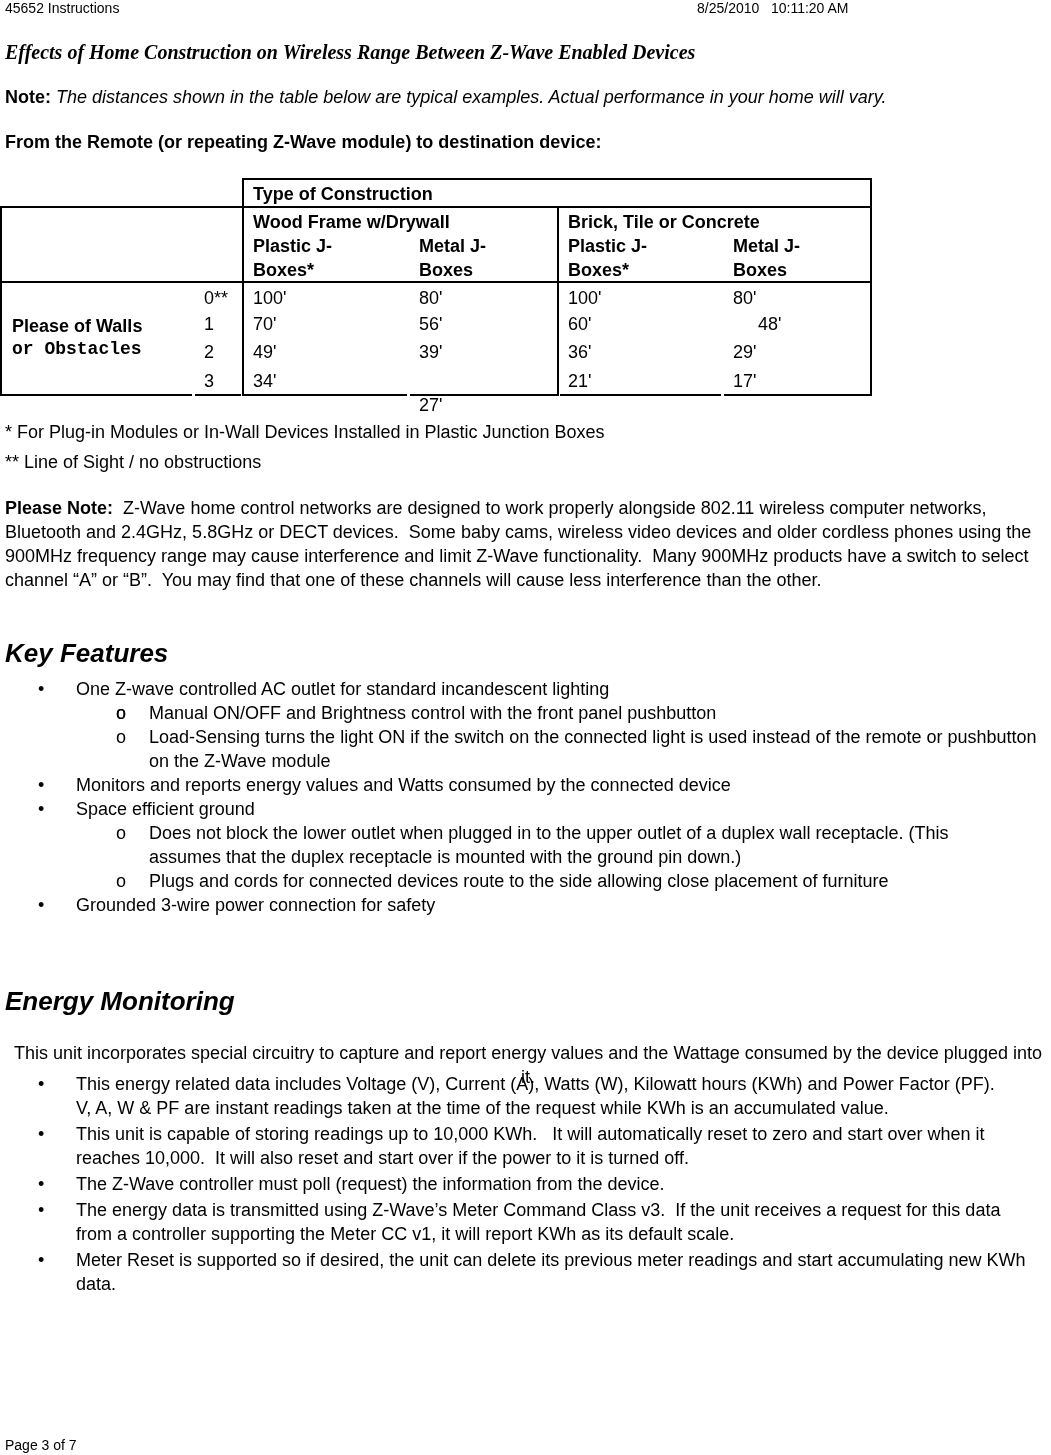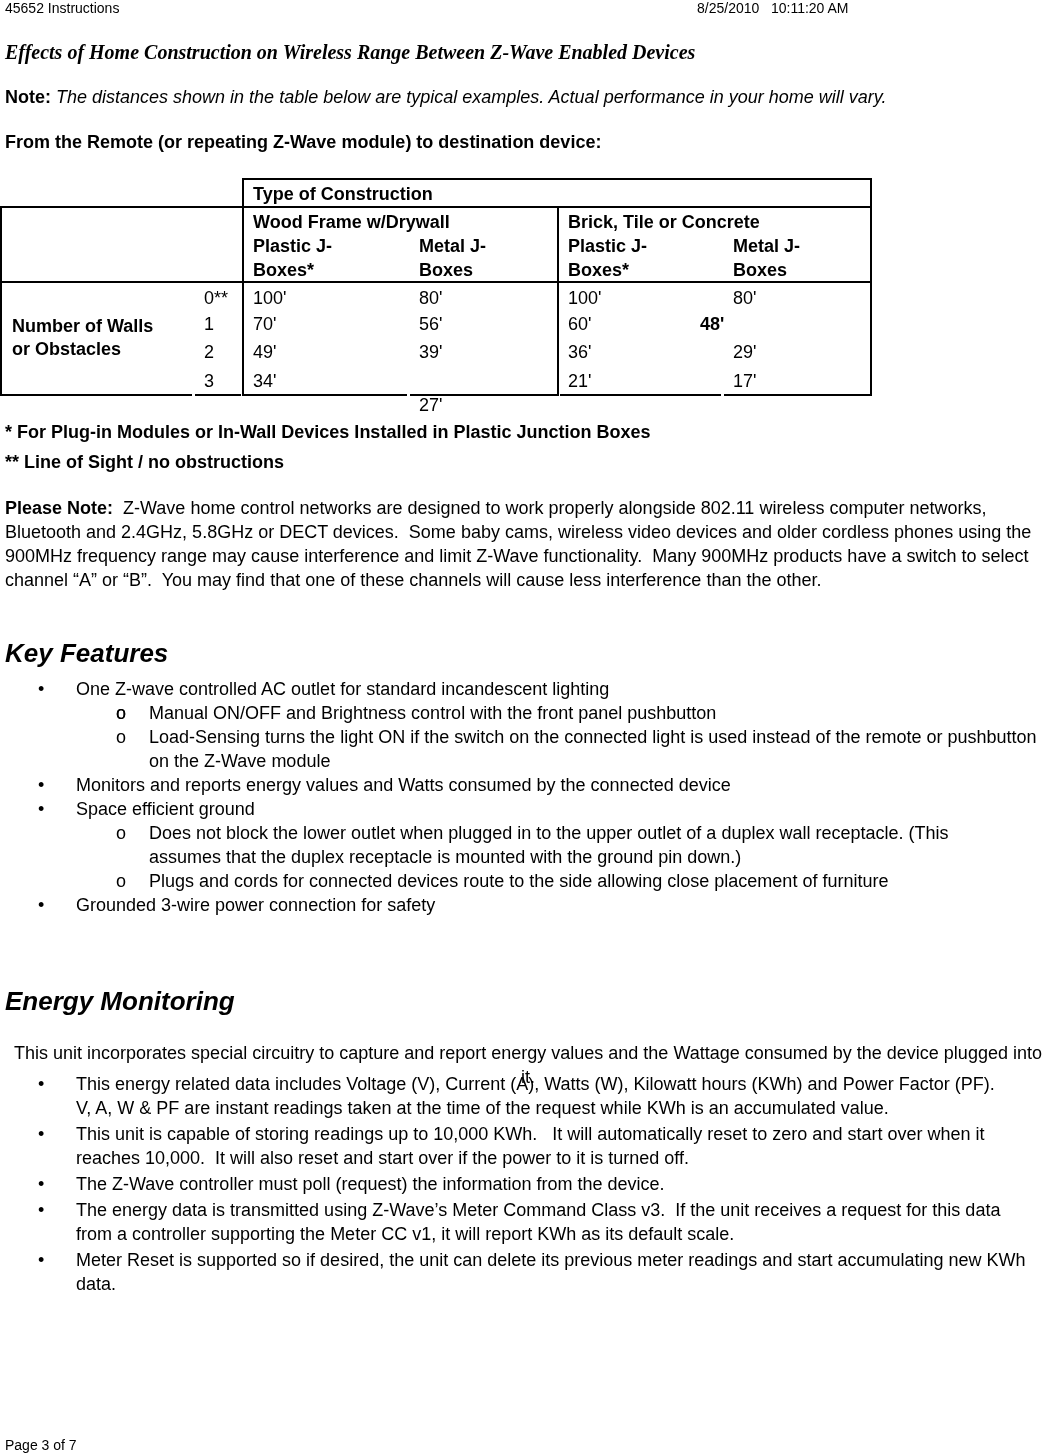--- a/index.html
+++ b/index.html
@@ -12,21 +12,21 @@
   .title { left: 5px; top: 41px; font-size: 20px; font-weight: bold; font-style: italic; white-space: nowrap; font-family: Liberation Serif, serif; }
   .body18 { font-size: 18px; line-height: 24px; }
   .note { left: 5px; top: 85px; white-space: nowrap; }
   .from { left: 5px; top: 130px; font-weight: bold; white-space: nowrap; }
 
   
   .tbl-line { position: absolute; background: #000; }
   .cell { position: absolute; font-size: 18px; line-height: 24px; white-space: nowrap; }
   .b { font-weight: bold; }
 
-  .foot { left: 5px; white-space: nowrap; font-weight: bold; }
+  .foot { left: 5px; white-space: nowrap; }
   .para { left: 5px; width: 1046px; }
   .h2 { left: 5px; font-size: 26px; font-weight: bold; font-style: italic; white-space: nowrap; }
   ul.lst { position: absolute; margin: 0; padding: 0; list-style: none; left: 0; width: 1051px; }
   ul.lst li { position: relative; font-size: 18px; line-height: 24px; }
   .bul { position: absolute; left: 38px; }
   .btxt { display: block; margin-left: 76px; }
   .sub { position: absolute; left: 116px; }
   .stxt { display: block; margin-left: 149px; }
   .pg { left: 5px; top: 1437px; font-size: 14px; }
 </style>
@@ -64,34 +64,34 @@
 
   <div class="cell b" style="left:253px;top:234px;">Plastic J-</div>
   <div class="cell b" style="left:253px;top:258px;">Boxes*</div>
   <div class="cell b" style="left:419px;top:234px;">Metal J-</div>
   <div class="cell b" style="left:419px;top:258px;">Boxes</div>
   <div class="cell b" style="left:568px;top:234px;">Plastic J-</div>
   <div class="cell b" style="left:568px;top:258px;">Boxes*</div>
   <div class="cell b" style="left:733px;top:234px;">Metal J-</div>
   <div class="cell b" style="left:733px;top:258px;">Boxes</div>
 
-  <div class="cell b" style="left:12px;top:314px;">Number of Walls</div>
-  <div class="cell b" style="left:12px;top:337px;">or Obstacles</div>
+  <div class="cell b" style="left:12px;top:314px;">Please of Walls</div>
+  <div class="cell b" style="left:12px;top:337px;font-family:Liberation Mono, monospace;">or Obstacles</div>
 
   <div class="cell" style="left:204px;top:286px;">0**</div>
   <div class="cell" style="left:253px;top:286px;">100'</div>
   <div class="cell" style="left:419px;top:286px;">80'</div>
   <div class="cell" style="left:568px;top:286px;">100'</div>
   <div class="cell" style="left:733px;top:286px;">80'</div>
 
   <div class="cell" style="left:204px;top:312px;">1</div>
   <div class="cell" style="left:253px;top:312px;">70'</div>
   <div class="cell" style="left:419px;top:312px;">56'</div>
   <div class="cell" style="left:568px;top:312px;">60'</div>
-  <div class="cell" style="left:700px;top:312px;font-weight:bold;">48'</div>
+  <div class="cell" style="left:758px;top:312px;">48'</div>
 
   <div class="cell" style="left:204px;top:340px;">2</div>
   <div class="cell" style="left:253px;top:340px;">49'</div>
   <div class="cell" style="left:419px;top:340px;">39'</div>
   <div class="cell" style="left:568px;top:340px;">36'</div>
   <div class="cell" style="left:733px;top:340px;">29'</div>
 
   <div class="cell" style="left:204px;top:369px;">3</div>
   <div class="cell" style="left:253px;top:369px;">34'</div>
   <div class="cell" style="left:419px;top:369px;margin-top:24px;">27'</div>

